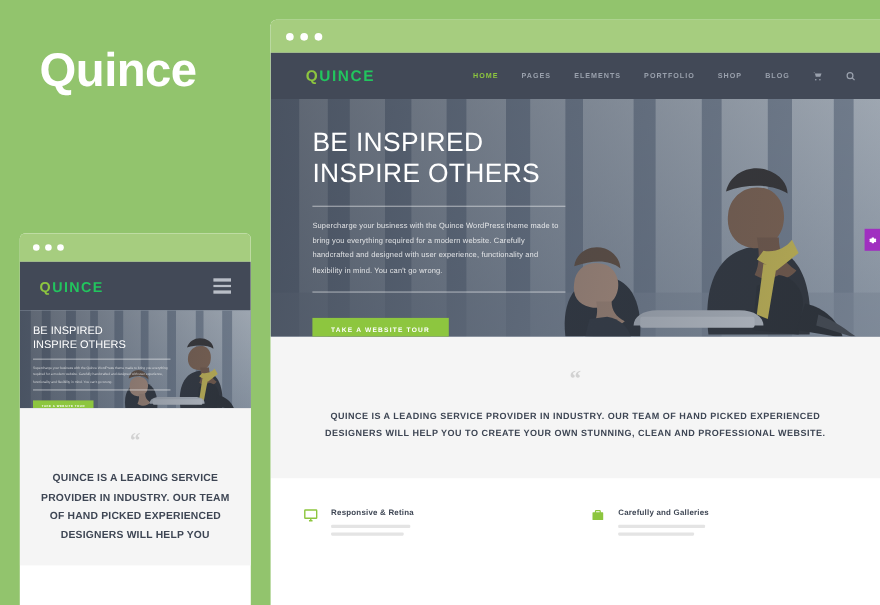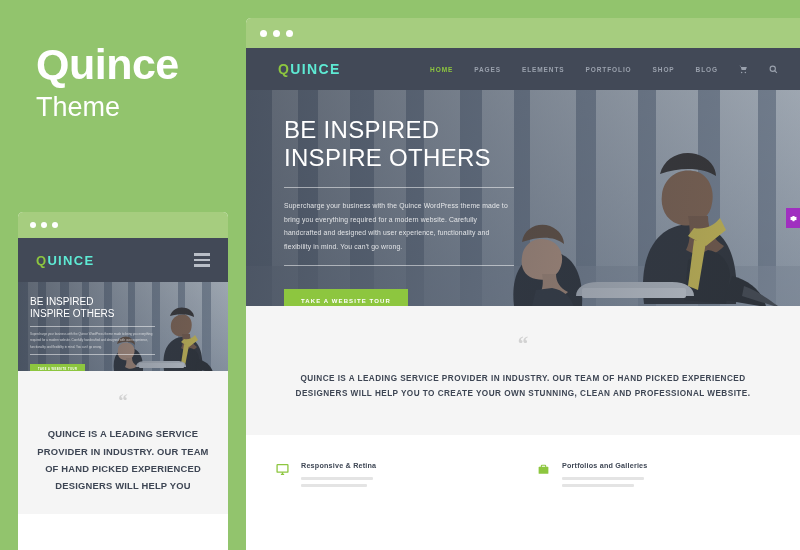--- a/index.html
+++ b/index.html
@@ -39,21 +39,21 @@
   }
   .desktop .win-bar { height:30px; padding-left:14px; }
   .desktop .dot { width:7px; height:7px; margin-right:6px; }
 
   .d-nav {
     background:#424957; height:42px; display:flex; align-items:center;
     padding:0 0 0 32px;
   }
   .logo { font-size:14px; font-weight:bold; letter-spacing:1.4px; }
   .logo .q { color:#8dc63f; }
-  .logo .rest { color:#5eead4; }
+  .logo .rest { color:#22c55e; }
   .d-menu {
     margin-left:auto; display:flex; align-items:center;
     padding-right:22px; gap:21px;
   }
   .d-menu span {
     font-size:6.5px; font-weight:bold; letter-spacing:.9px;
     color:#9aa1ad; white-space:nowrap;
   }
   .d-menu span.active { color:#8dc63f; }
   .nav-ico { color:#9aa1ad; display:flex; align-items:center; }
@@ -138,21 +138,20 @@
   .m-quote-txt {
     margin-top:17px; font-size:9.4px; font-weight:bold; color:#3e4654;
     letter-spacing:.2px; line-height:1.85;
   }
 </style>
 </head>
 <body>
 
 <div class="promo">
   <div class="promo-title">Quince</div>
-  <div class="promo-sub">Theme</div>
 </div>
 
 <div class="win desktop">
 
   <div class="win-bar">
     <span class="dot"></span>
     <span class="dot"></span>
     <span class="dot"></span>
   </div>
 
@@ -267,21 +266,21 @@
         </div>
       </div>
     </div>
     <div class="feat">
       <div class="feat-ico">
         <svg width="13" height="13" viewBox="0 0 24 24" fill="currentColor">
             <path d="M9 3h6a2 2 0 012 2v2h3a1 1 0 011 1v11a1 1 0 01-1 1H4a1 1 0 01-1-1V8a1 1 0 011-1h3V5a2 2 0 012-2zm0 4h6V5H9z"></path>
           </svg>
       </div>
       <div>
-        <div class="feat-title">Portfolios and Galleries</div>
+        <div class="feat-title">Carefully and Galleries</div>
         <div class="feat-body">
           <div class="ghost" style="width:96%"></div>
           <div class="ghost" style="width:84%"></div>
         </div>
       </div>
     </div>
   </div>
 </div>
 
 <div class="win mobile">

